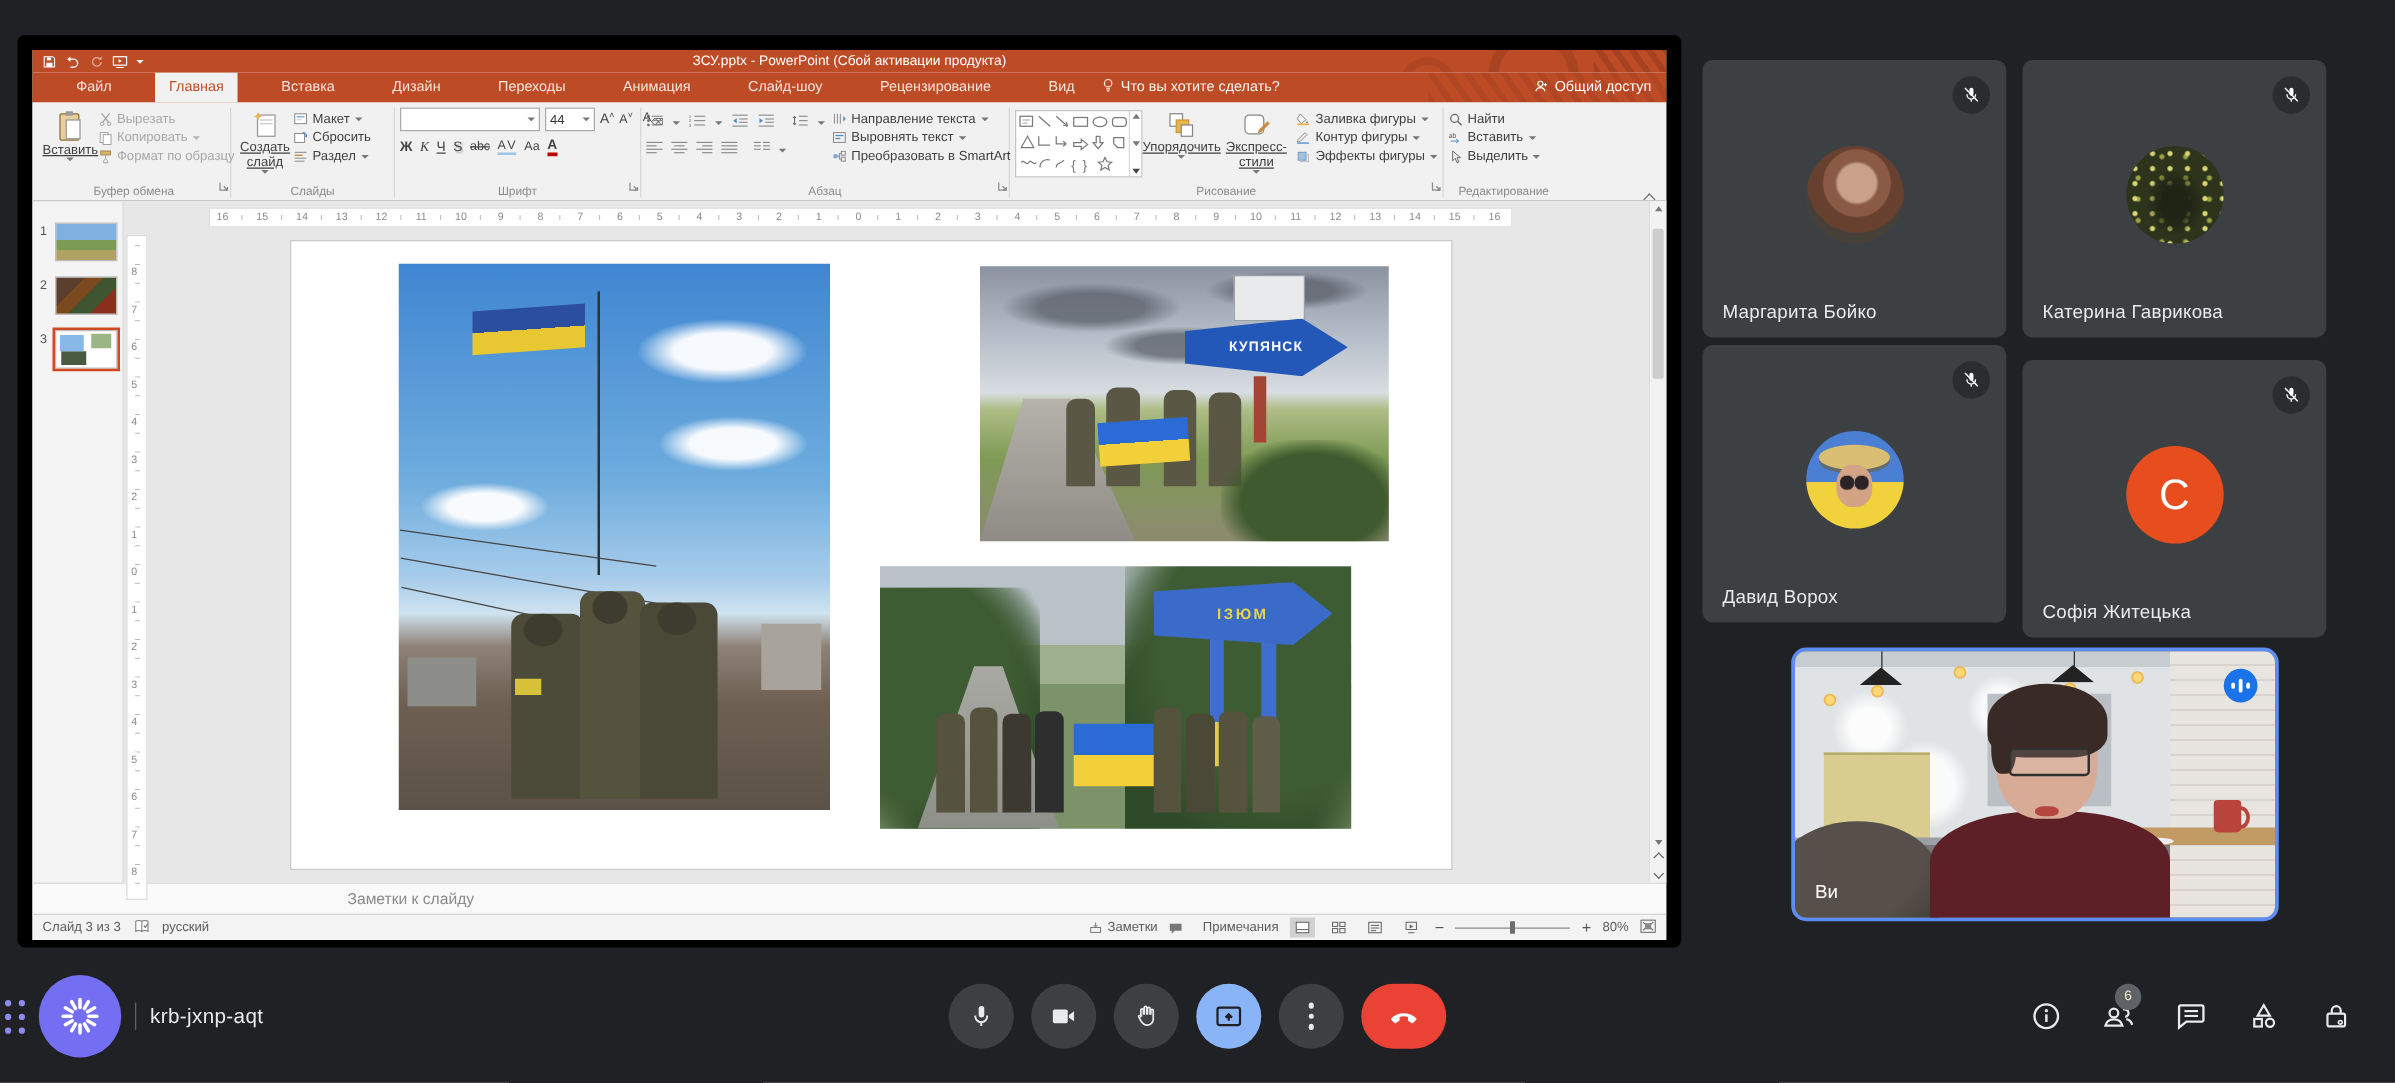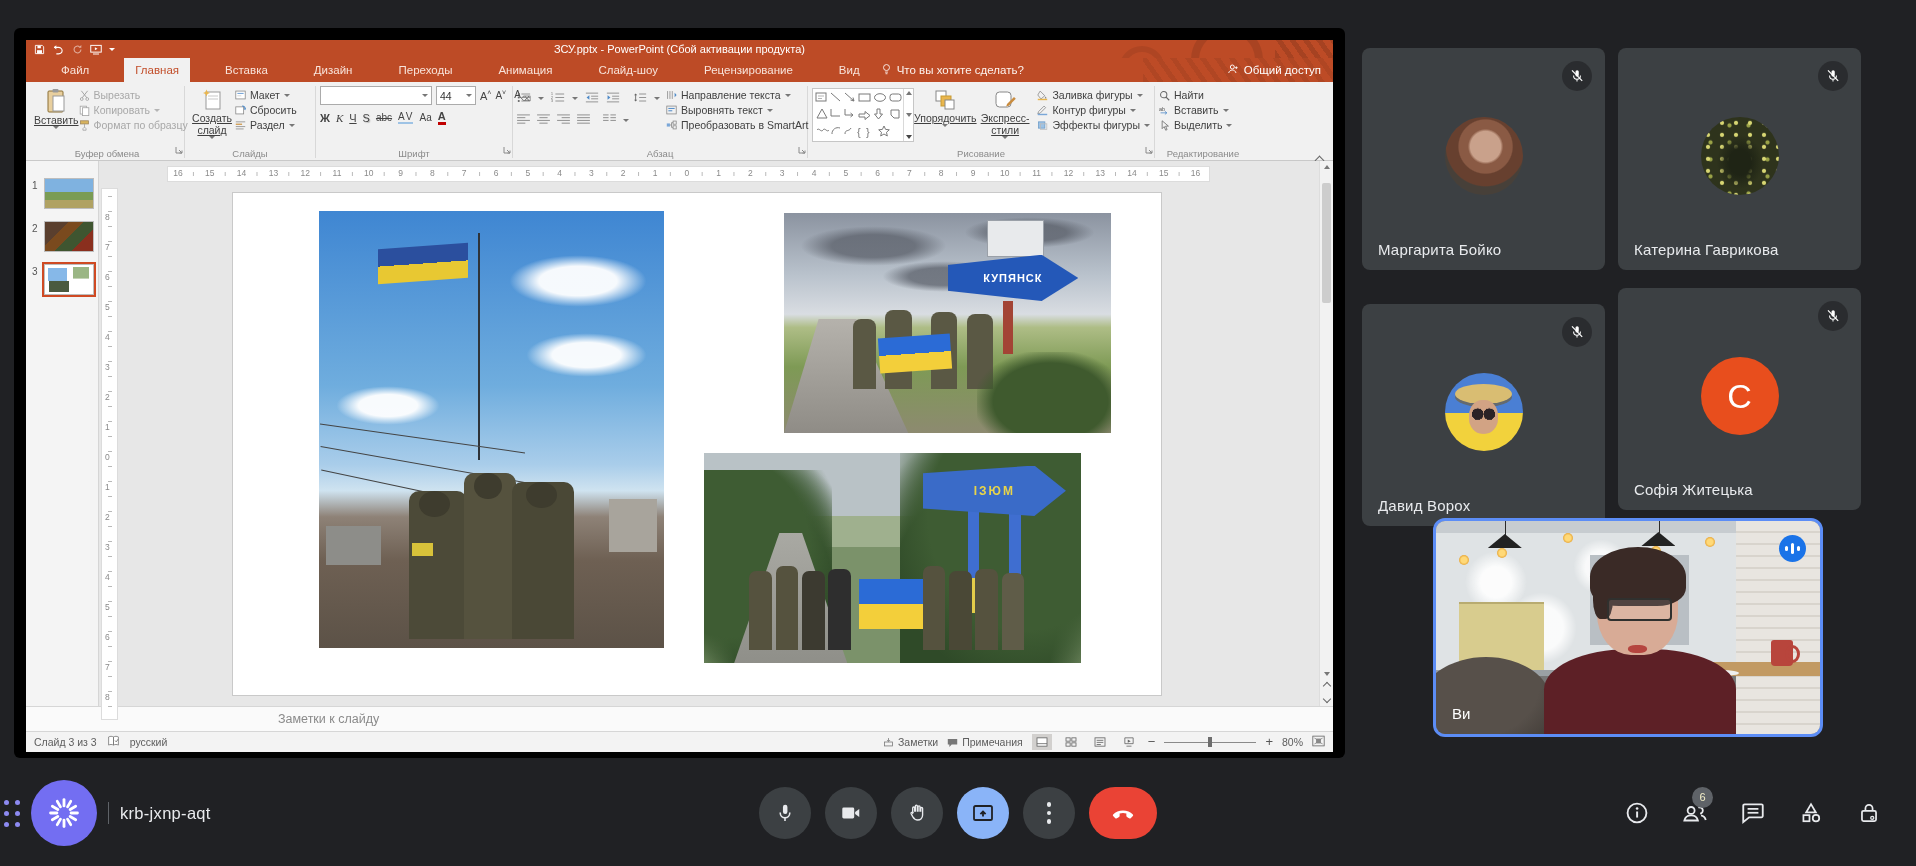--- a/index.html
+++ b/index.html
@@ -780,21 +780,21 @@
         <span>русский</span>
         <div class="right">
           <span style="display:flex;align-items:center;gap:4px">
               <svg width="11" height="10" viewBox="0 0 14 12">
                 <rect x="2" y="6" width="10" height="5" fill="none" stroke="#777"></rect>
                 <line x1="7" y1="1" x2="7" y2="5" stroke="#777"></line>
                 <path d="M5 3.5 7 5.5 9 3.5" fill="none" stroke="#777"></path>
               </svg>
               <span>Заметки</span>
             </span>
-          <span style="display:flex;align-items:flex-end;gap:4px">
+          <span style="display:flex;align-items:flex-end;gap:16px">
               <svg width="11" height="10" viewBox="0 0 14 12">
                 <path d="M1 1h12v7H6L3 11V8H1z" fill="#777"></path>
               </svg>
               <span>Примечания</span>
             </span>
           <span class="viewbtn pressed">
               <svg width="12" height="10" viewBox="0 0 14 12">
                 <rect x="1" y="1" width="12" height="10" fill="#fff" stroke="#666"></rect>
                 <line x1="1" y1="8" x2="13" y2="8" stroke="#666"></line>
               </svg>
@@ -859,21 +859,21 @@
     <svg width="16" height="16" viewBox="0 0 24 24">
       <rect x="9.75" y="3.2" width="4.9" height="9.6" rx="2.4" fill="#fff"></rect>
       <path d="M6.9 11.2v.6a5.1 5.1 0 0 0 10.2 0v-.6" fill="none" stroke="#fff" stroke-width="1.6"></path>
       <line x1="12" y1="17" x2="12" y2="20.2" stroke="#fff" stroke-width="1.6"></line>
       <line x1="4.5" y1="3.6" x2="19.8" y2="19.4" stroke="#fff" stroke-width="1.8"></line>
     </svg>
   </div>
 <div class="avatar av1"></div>
         <div class="pname">Катерина Гаврикова</div>
       </div>
-      <div class="tile" style="left: 10px; top: 264px;">
+      <div class="tile" style="left: 10px; top: 236px;">
   <div class="micoff">
     <svg width="16" height="16" viewBox="0 0 24 24">
       <rect x="9.75" y="3.2" width="4.9" height="9.6" rx="2.4" fill="#fff"></rect>
       <path d="M6.9 11.2v.6a5.1 5.1 0 0 0 10.2 0v-.6" fill="none" stroke="#fff" stroke-width="1.6"></path>
       <line x1="12" y1="17" x2="12" y2="20.2" stroke="#fff" stroke-width="1.6"></line>
       <line x1="4.5" y1="3.6" x2="19.8" y2="19.4" stroke="#fff" stroke-width="1.8"></line>
     </svg>
   </div>
 <div class="avatar av2"></div>
         <div class="pname">Давид Ворох</div>

